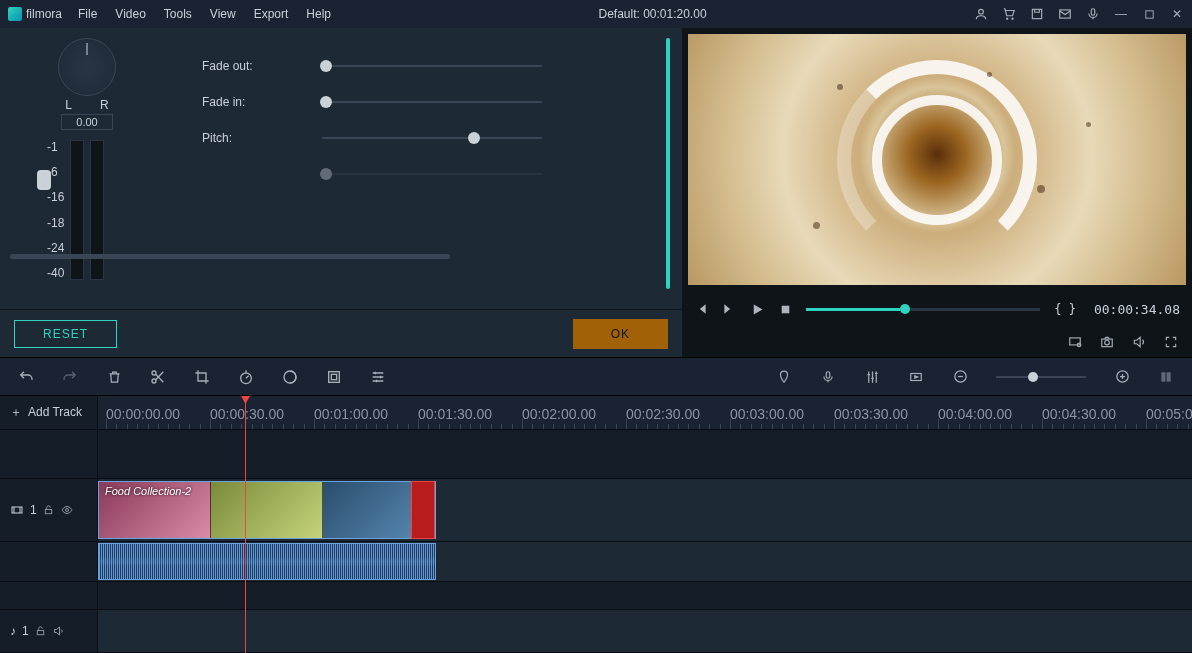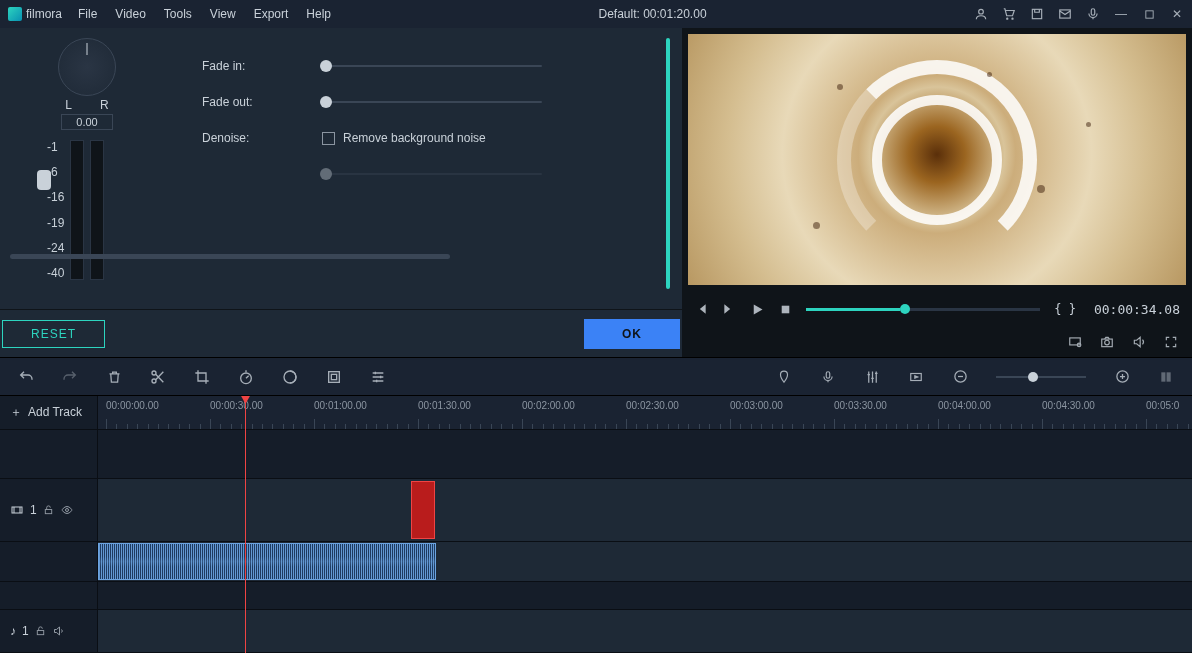--- a/index.html
+++ b/index.html
@@ -39,23 +39,23 @@
 .crow { display: flex; align-items: center; height: 36px; }
 .clabel { width: 120px; color: #c9d1d9; }
 .slider { flex: 1; height: 2px; background: #3a4656; position: relative; border-radius: 2px; max-width: 220px; }
 .slider-thumb { position: absolute; top: -5px; width: 12px; height: 12px; background: #c9d1d9; border-radius: 50%; transform: translateX(-50%); }
 .select { flex: 1; max-width: 230px; background: #2a3544; border: 1px solid #3a4656; padding: 4px 8px; display: flex; justify-content: space-between; align-items: center; }
 .chev { font-size: 9px; }
 .checkbox-row { display: flex; align-items: center; gap: 8px; }
 .checkbox { width: 13px; height: 13px; border: 1px solid #8b95a1; }
 .vscroll { position: absolute; right: 0; top: 0; bottom: 10px; width: 4px; background: #2dd4bf; border-radius: 2px; }
 
-.panel-footer { height: 48px; display: flex; justify-content: space-between; align-items: center; padding: 0 2px; border-top: 1px solid #0f1419; }
+.panel-footer { height: 48px; display: flex; justify-content: space-between; align-items: center; padding: 0 14px; border-top: 1px solid #0f1419; }
 .btn-reset { border: 1px solid #2dd4bf; color: #2dd4bf; padding: 6px 28px; background: transparent; cursor: pointer; font-weight: 500; letter-spacing: 1px; }
-.btn-ok { background: #3b82f6; color: #0f1419; padding: 8px 38px; border: none; cursor: pointer; font-weight: 700; letter-spacing: 1px; }
+.btn-ok { background: #a16207; color: #0f1419; padding: 8px 38px; border: none; cursor: pointer; font-weight: 400; letter-spacing: 1px; }
 .hscroll { position: absolute; bottom: 50px; left: 10px; width: 440px; height: 5px; background: #3a4656; border-radius: 3px; }
 
 
 .preview { width: 510px; background: #0f1419; display: flex; flex-direction: column; }
 .preview-img { flex: 1; margin: 6px; background: radial-gradient(circle at 50% 48%, #5a2f0a 0%, #9b6520 10%, #d9c49a 24%, #ccad7b 28%, #e8d9b8 55%, #d4bd8f 75%, #b89862 100%); position: relative; overflow: hidden; }
 .cup-ring { position: absolute; top: 50%; left: 50%; transform: translate(-50%,-50%); border: 10px solid rgba(255,255,255,.85); border-radius: 50%; }
 .ring1 { width: 200px; height: 200px; border-width: 14px; border-bottom-color: transparent; border-left-color: rgba(255,255,255,.3); }
 .ring2 { width: 130px; height: 130px; border-width: 10px; }
 .freckle { position:absolute; background: rgba(60,30,10,.5); border-radius:50%; }
 .pcontrols { height: 36px; display: flex; align-items: center; padding: 0 12px; gap: 14px; }
@@ -71,21 +71,21 @@
 .toolbar .ticon { width: 16px; height: 16px; }
 .tb-spacer { flex: 1; }
 .zoom-slider { width: 90px; height: 2px; background: #3a4656; position: relative; }
 .zoom-thumb { position: absolute; left: 35%; top:-4px; width:10px; height:10px; background:#c9d1d9; border-radius:50%; }
 
 
 .timeline { flex: 1; background: #151d29; display: flex; flex-direction: column; overflow: hidden; }
 .ruler-row { height: 34px; display: flex; border-bottom: 1px solid #0a0e14; }
 .track-head { width: 98px; display: flex; align-items: center; gap: 6px; padding: 0 10px; border-right: 1px solid #0a0e14; font-size: 11px; }
 .ruler { flex: 1; position: relative; background: #1a2332; }
-.ruler-mark { position: absolute; top: 4px; font-size: 10px; color: #8b95a1; }
+.ruler-mark { position: absolute; top: 10px; font-size: 14px; color: #8b95a1; }
 .ruler-tick { position: absolute; bottom: 0; width: 1px; height: 6px; background: #3a4656; }
 .playhead { position: absolute; top: 0; bottom: -260px; width: 1px; background: #ef4444; left: 147px; z-index: 5; }
 .playhead::before { content:""; position:absolute; top:-2px; left:-5px; width:11px; height:10px; background:#ef4444; clip-path: polygon(0 0,100% 0,50% 100%); }
 
 .track { display: flex; border-bottom: 1px solid #0a0e14; }
 .track-body { flex: 1; position: relative; background: #1e2936; }
 .track.spacer .track-body, .track.spacer .track-head { background: #151d29; }
 .track.t1 { height: 50px; }
 .track.video { height: 64px; }
 .track.audio-wave { height: 40px; }
@@ -175,48 +175,47 @@
           <span>L</span>
           <span>R</span>
         </div>
         <div class="knob-val">0.00</div>
         <div class="vu">
           <div class="vu-thumb"></div>
           <div class="vu-scale">
             <span>-1</span>
             <span>-6</span>
             <span>-16</span>
-            <span>-19</span>
+            <span>-18</span>
             <span>-24</span>
             <span>-40</span>
           </div>
           <div class="vu-bar"></div>
           <div class="vu-bar"></div>
         </div>
       </div>
 
       <div class="controls-col">
         <div class="crow">
+          <div class="clabel">Fade out:</div>
+          <div class="slider">
+              <div class="slider-thumb" style="left:2%"></div>
+            </div>
+        </div>
+        <div class="crow">
           <div class="clabel">Fade in:</div>
           <div class="slider">
               <div class="slider-thumb" style="left:2%"></div>
             </div>
         </div>
         <div class="crow">
-          <div class="clabel">Fade out:</div>
+          <div class="clabel">Pitch:</div>
           <div class="slider">
-              <div class="slider-thumb" style="left:2%"></div>
+              <div class="slider-thumb" style="left:69%"></div>
             </div>
-        </div>
-        <div class="crow">
-          <div class="clabel">Denoise:</div>
-          <div class="checkbox-row">
-            <div class="checkbox"></div>
-            <span>Remove background noise</span>
-          </div>
         </div>
         <div class="crow">
           <div class="clabel"></div>
           <div class="slider" style="opacity:.4">
               <div class="slider-thumb" style="left:2%"></div>
             </div>
         </div>
         <div class="vscroll"></div>
       </div>
       <div class="hscroll"></div>
@@ -539,20 +538,26 @@
           </svg>
         </span>
       <span class="teye">
           <svg width="14" height="12" viewBox="0 0 24 24" fill="none" stroke="currentColor" stroke-width="2">
             <path d="M2 12s4-7 10-7 10 7 10 7-4 7-10 7S2 12 2 12z"></path>
             <circle cx="12" cy="12" r="3"></circle>
           </svg>
         </span>
     </div>
     <div class="track-body">
+      <div class="clip-video">
+        <span class="clip-label">Food Collection-2</span>
+        <div class="clip-thumb"></div>
+        <div class="clip-thumb"></div>
+        <div class="clip-thumb"></div>
+      </div>
       <div class="clip-red"></div>
     </div>
   </div>
 
   <div class="track audio-wave">
     <div class="track-head"></div>
     <div class="track-body">
       <div class="clip-audio">
           <div class="wave"></div>
         </div>

